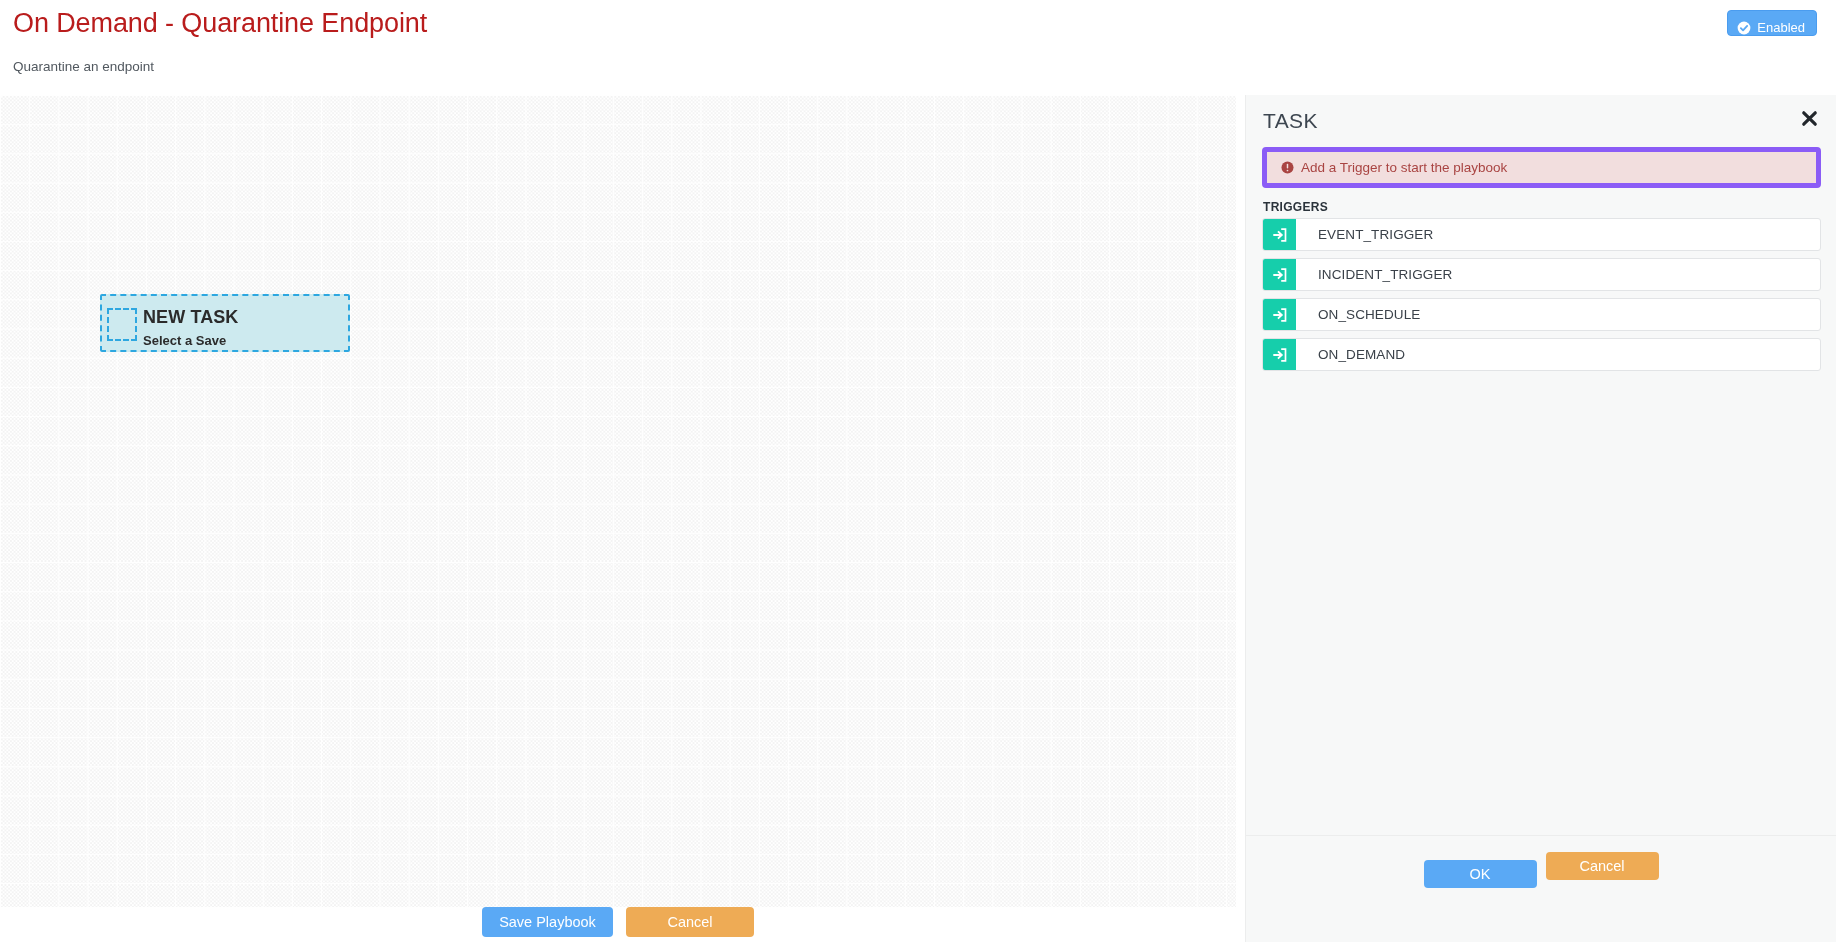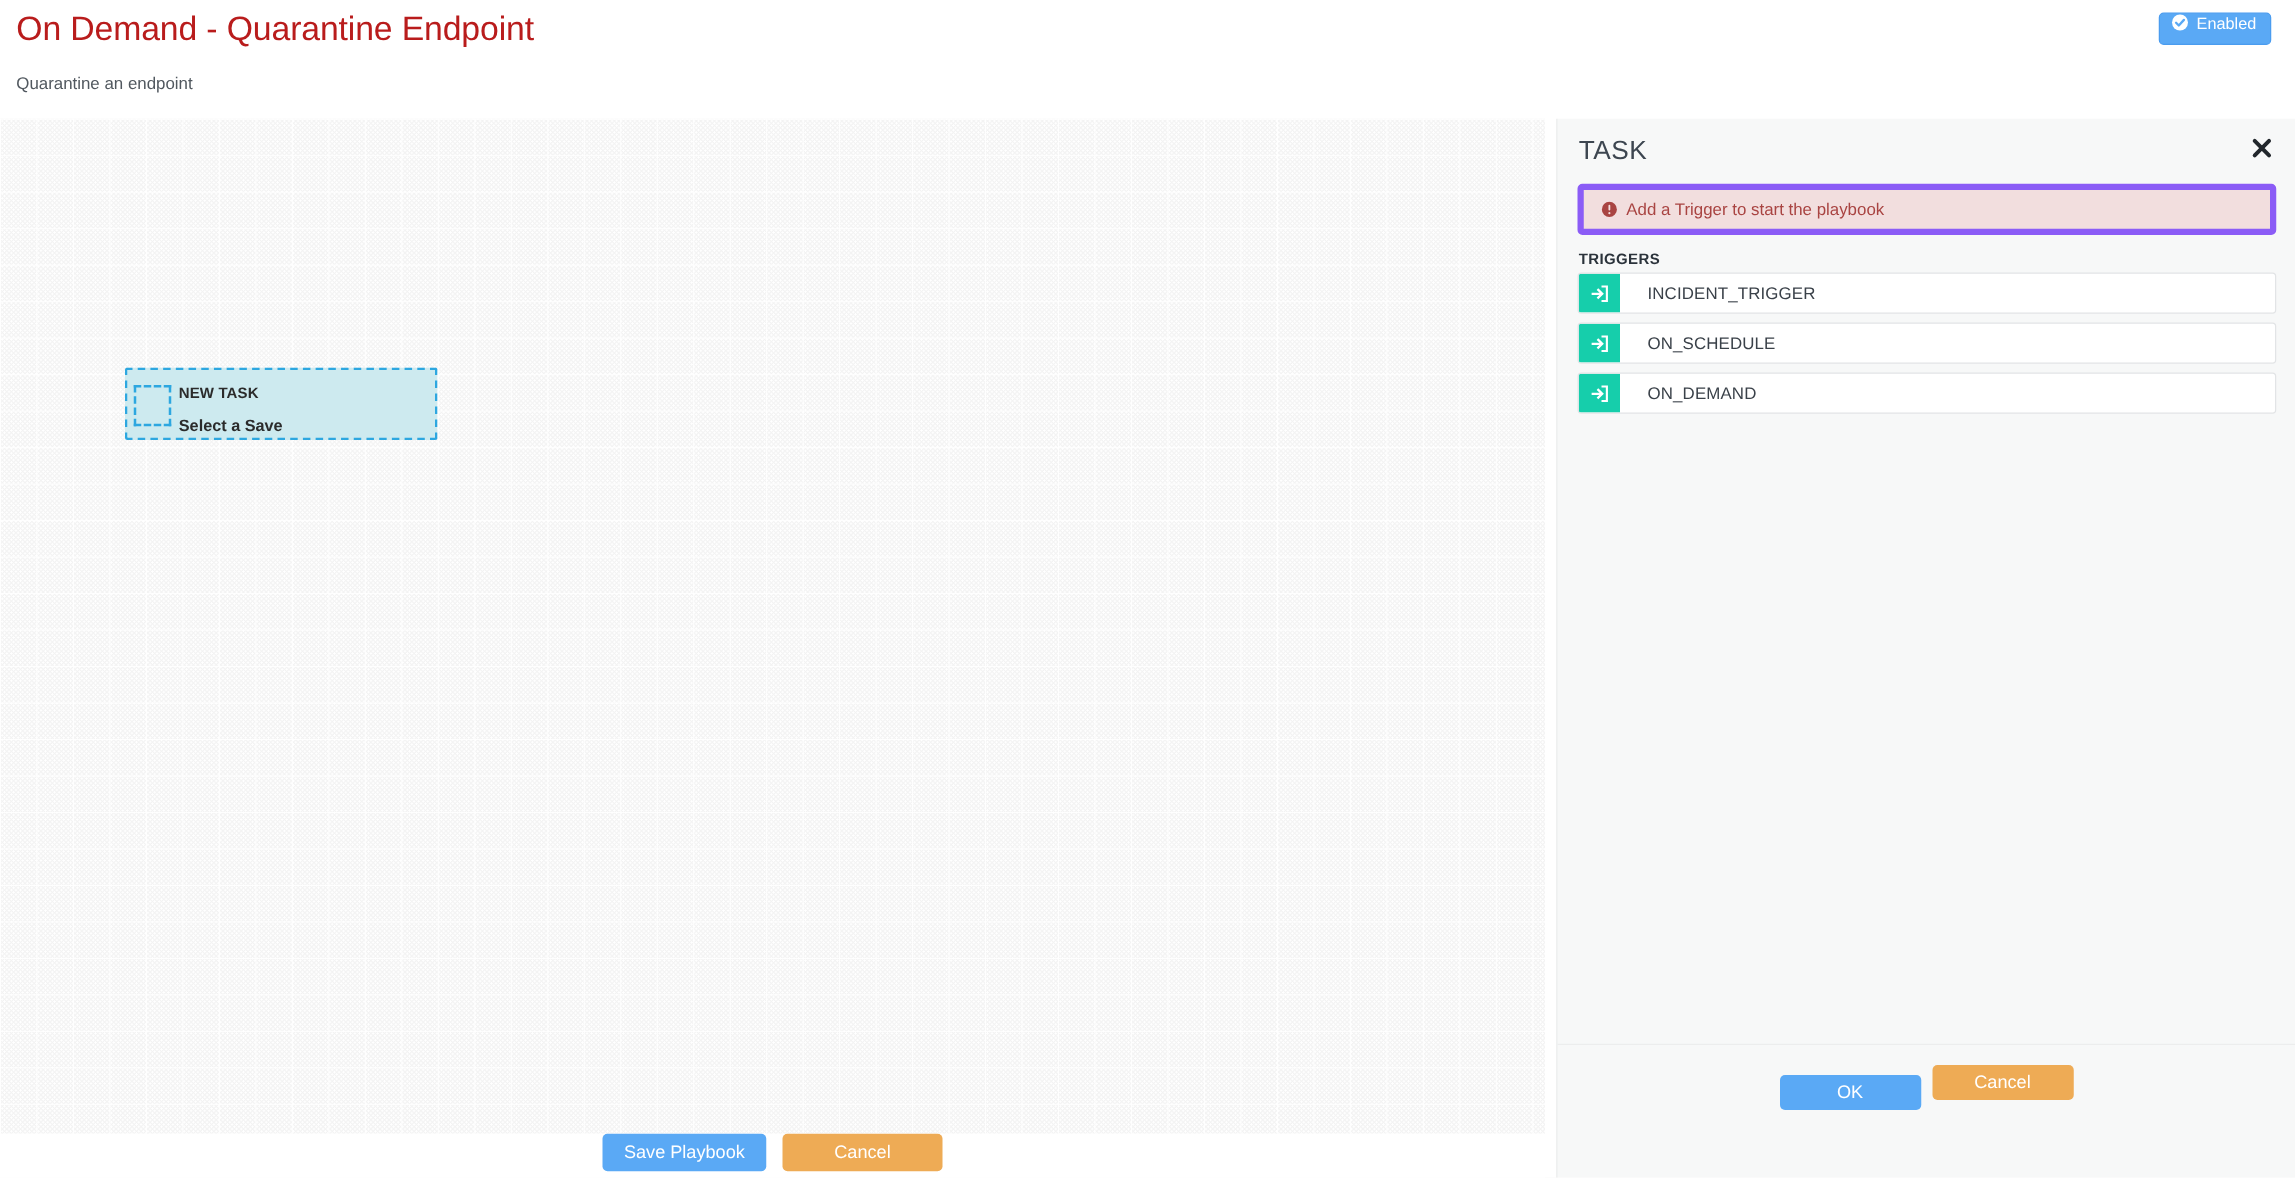--- a/index.html
+++ b/index.html
@@ -34,21 +34,21 @@
     font-weight: 400;
     color: #51585f;
     white-space: nowrap;
   }
   .enabled-badge {
     position: absolute;
     right: 19px; top: 10px;
     height: 26px;
     padding: 0 11px 0 9px;
     display: flex;
-    align-items: flex-start;
+    align-items: flex-end;
     gap: 6px;
     background: #5aa9f5;
     border: 1px solid #4a9cef;
     border-radius: 4px;
     color: #ffffff;
     font-size: 13px;
     cursor: pointer;
   }
   .enabled-badge .bi { display: block; width: 14px; height: 14px; }
 
@@ -87,21 +87,21 @@
   .task-node-handle {
     position: absolute;
     left: 5px; top: 12px;
     width: 30px; height: 33px;
     border: 2px dashed #2da7e0;
     background: transparent;
   }
   .task-node-title {
     position: absolute;
     left: 41px; top: 11px;
-    font-size: 12px;
+    font-size: 18px;
     font-weight: 700;
     color: #2b2b2b;
     letter-spacing: 0.1px;
     white-space: nowrap;
   }
   .task-node-sub {
     position: absolute;
     left: 41px; top: 37px;
     font-size: 13px;
     font-weight: 700;
@@ -291,48 +291,57 @@
         <circle cx="8" cy="11.7" r="1.05" fill="#f2dede"></circle>
       </svg>
     </span>
     <span>Add a Trigger to start the playbook</span>
   </div>
 
   <div class="section-label">TRIGGERS</div>
 
   <div class="trigger-list">
 
-
     <div class="trigger-item">
       <span class="trigger-icon">
         <svg viewBox="0 0 16 16" width="16" height="16" aria-hidden="true">
           <path d="M9.2 2.2 h4.3 v11.6 h-4.3" fill="none" stroke="#ffffff" stroke-width="1.7"></path>
           <path d="M2.2 8 h7.2 M6.6 4.9 L9.8 8 L6.6 11.1" fill="none" stroke="#ffffff" stroke-width="1.8" stroke-linecap="square"></path>
         </svg>
       </span>
-      <span class="trigger-label">INCIDENT_TRIGGER</span>
+      <span class="trigger-label">EVENT_TRIGGER</span>
     </div>
 
     <div class="trigger-item">
       <span class="trigger-icon">
         <svg viewBox="0 0 16 16" width="16" height="16" aria-hidden="true">
           <path d="M9.2 2.2 h4.3 v11.6 h-4.3" fill="none" stroke="#ffffff" stroke-width="1.7"></path>
           <path d="M2.2 8 h7.2 M6.6 4.9 L9.8 8 L6.6 11.1" fill="none" stroke="#ffffff" stroke-width="1.8" stroke-linecap="square"></path>
         </svg>
       </span>
-      <span class="trigger-label">ON_SCHEDULE</span>
+      <span class="trigger-label">INCIDENT_TRIGGER</span>
     </div>
 
     <div class="trigger-item">
       <span class="trigger-icon">
         <svg viewBox="0 0 16 16" width="16" height="16" aria-hidden="true">
           <path d="M9.2 2.2 h4.3 v11.6 h-4.3" fill="none" stroke="#ffffff" stroke-width="1.7"></path>
           <path d="M2.2 8 h7.2 M6.6 4.9 L9.8 8 L6.6 11.1" fill="none" stroke="#ffffff" stroke-width="1.8" stroke-linecap="square"></path>
         </svg>
       </span>
+      <span class="trigger-label">ON_SCHEDULE</span>
+    </div>
+
+    <div class="trigger-item">
+      <span class="trigger-icon">
+        <svg viewBox="0 0 16 16" width="16" height="16" aria-hidden="true">
+          <path d="M9.2 2.2 h4.3 v11.6 h-4.3" fill="none" stroke="#ffffff" stroke-width="1.7"></path>
+          <path d="M2.2 8 h7.2 M6.6 4.9 L9.8 8 L6.6 11.1" fill="none" stroke="#ffffff" stroke-width="1.8" stroke-linecap="square"></path>
+        </svg>
+      </span>
       <span class="trigger-label">ON_DEMAND</span>
     </div>
 
   </div>
 
   <div class="panel-footer">
     <button class="btn btn-primary btn-ok">OK</button>
     <button class="btn btn-warning btn-panel-cancel">Cancel</button>
   </div>
 

